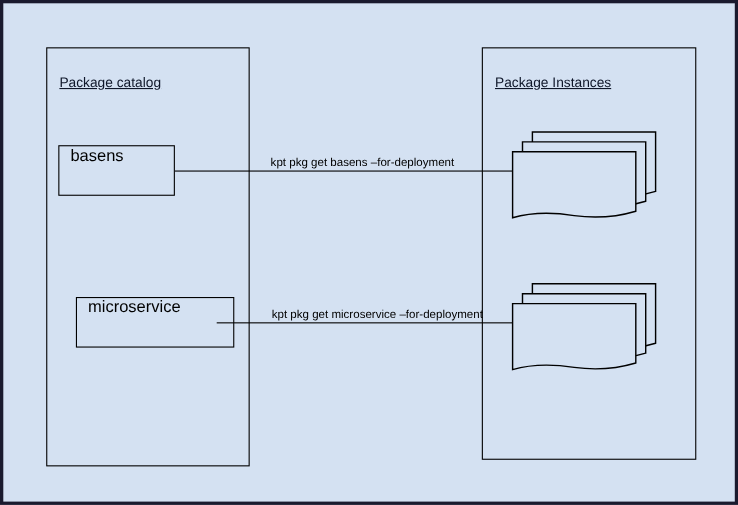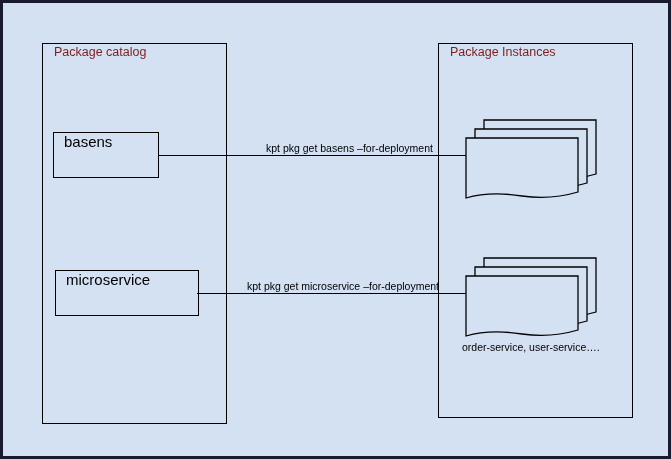--- a/index.html
+++ b/index.html
@@ -35,25 +35,26 @@
   }
   #instances-container {
     left: 435px;
     top: 40px;
     width: 195px;
     height: 375px;
   }
   .container-title {
     position: absolute;
     left: 11px;
-    top: 1px;
+    top: 24px;
     font-size: 12.5px;
     line-height: 15px;
     white-space: nowrap;
-    color: #7f1d1d;
+    color: #0f172a;
+    text-decoration: underline;
   }
 
   
   .pkg-box {
     position: absolute;
     border: 1.5px solid #000000;
     background: transparent;
     box-sizing: border-box;
     display: flex;
     align-items: flex-start;
@@ -64,21 +65,21 @@
     line-height: 18px;
     white-space: nowrap;
   }
   #box-basens {
     left: 50px;
     top: 129px;
     width: 106px;
     height: 46px;
   }
   #box-microservice {
-    left: 52px;
+    left: 66px;
     top: 267px;
     width: 144px;
     height: 46px;
   }
 
   
   .arrow-line {
     position: absolute;
     height: 0;
     border-top: 1.3px solid #000000;
@@ -112,21 +113,20 @@
   .arrow-label {
     position: absolute;
     font-size: 10.5px;
     line-height: 12px;
     white-space: nowrap;
     text-align: center;
   }
   #arrow-label-1 {
     left: 243px;
     top: 139px;
-    margin-left: 20px;
   }
   #arrow-label-2 {
     left: 234px;
     top: 277px;
     margin-left: 10px;
   }
 
   
   .doc-stack {
     position: absolute;
@@ -183,15 +183,14 @@
     </svg>
   </div>
 
   <div class="doc-stack" id="doc-stack-2">
     <svg width="134" height="80" viewBox="0 0 134 80" xmlns="http://www.w3.org/2000/svg">
       <path d="M 20 2 L 132 2 L 132 56 Q 105 64 76 60 Q 44 55 20 62 Z" fill="#d4e1f2" stroke="#000000" stroke-width="1.3"></path>
       <path d="M 11 11 L 123 11 L 123 65 Q 96 73 67 69 Q 35 64 11 71 Z" fill="#d4e1f2" stroke="#000000" stroke-width="1.3"></path>
       <path d="M 2 20 L 114 20 L 114 74 Q 87 82 58 78 Q 26 73 2 80 Z" fill="#d4e1f2" stroke="#000000" stroke-width="1.3"></path>
     </svg>
   </div>
-  <div class="stack-caption" id="caption-2">order-service, user-service….</div>
 
 </div>
 
 </body></html>

